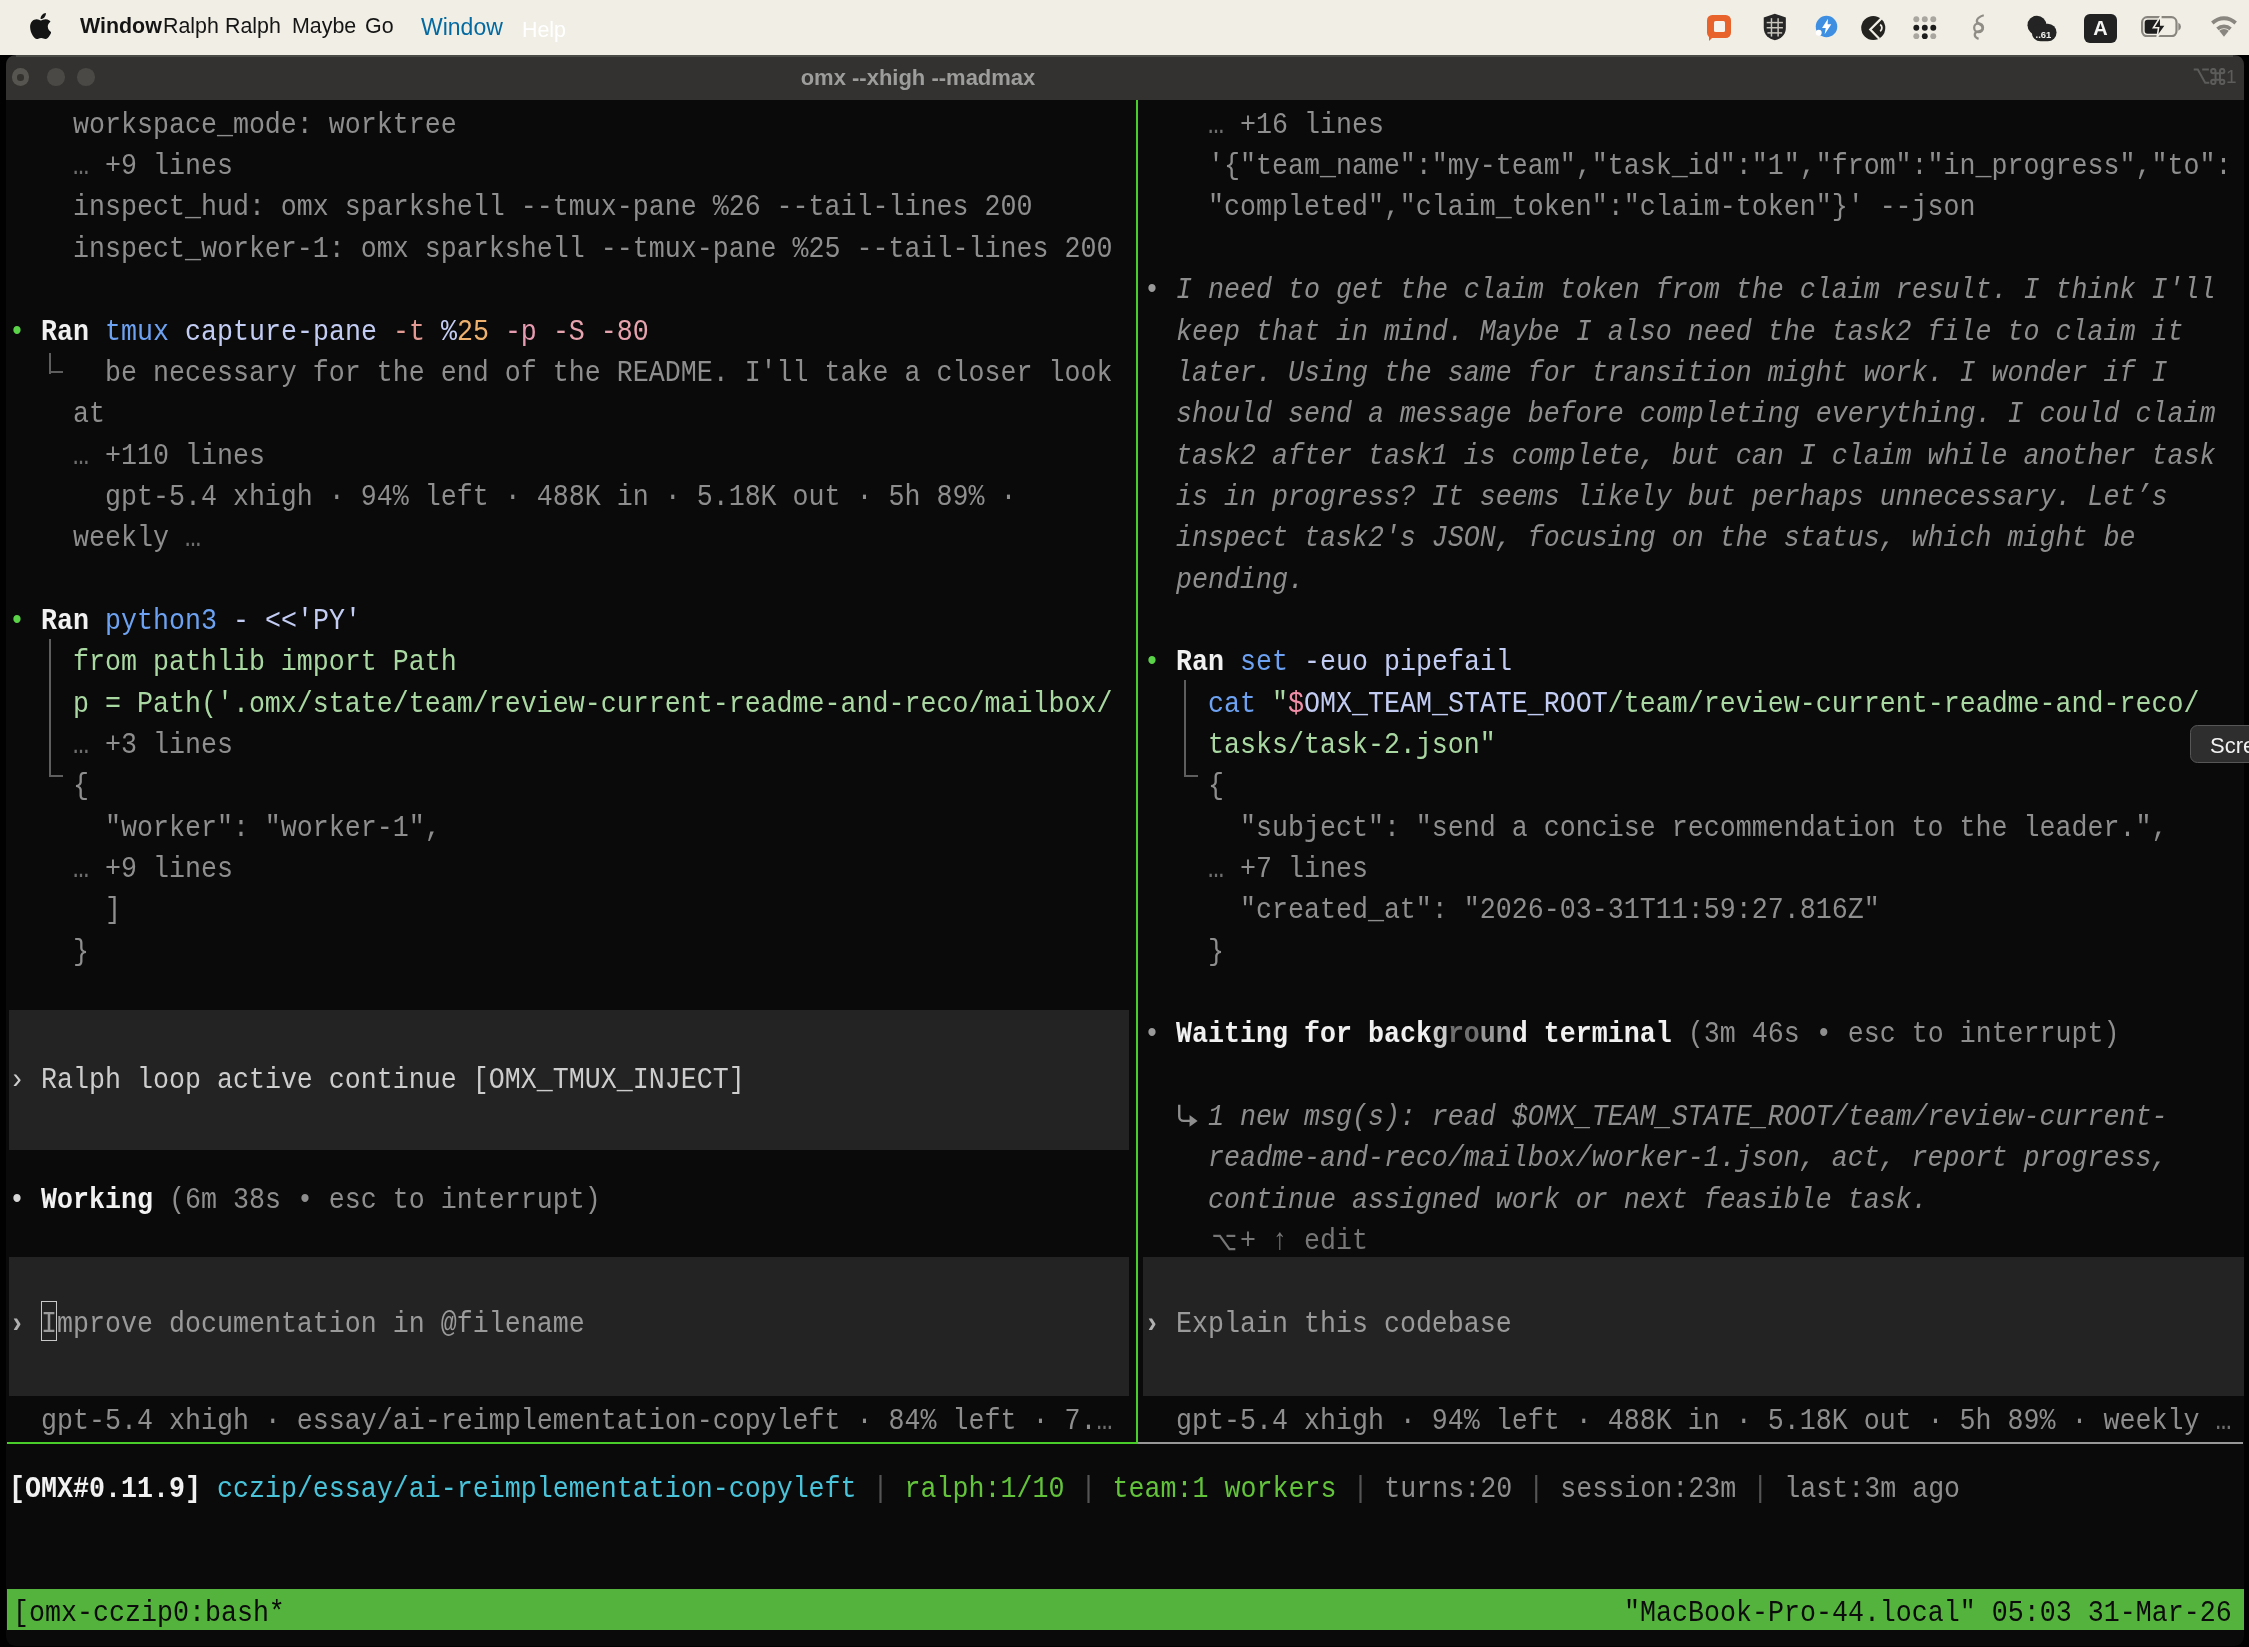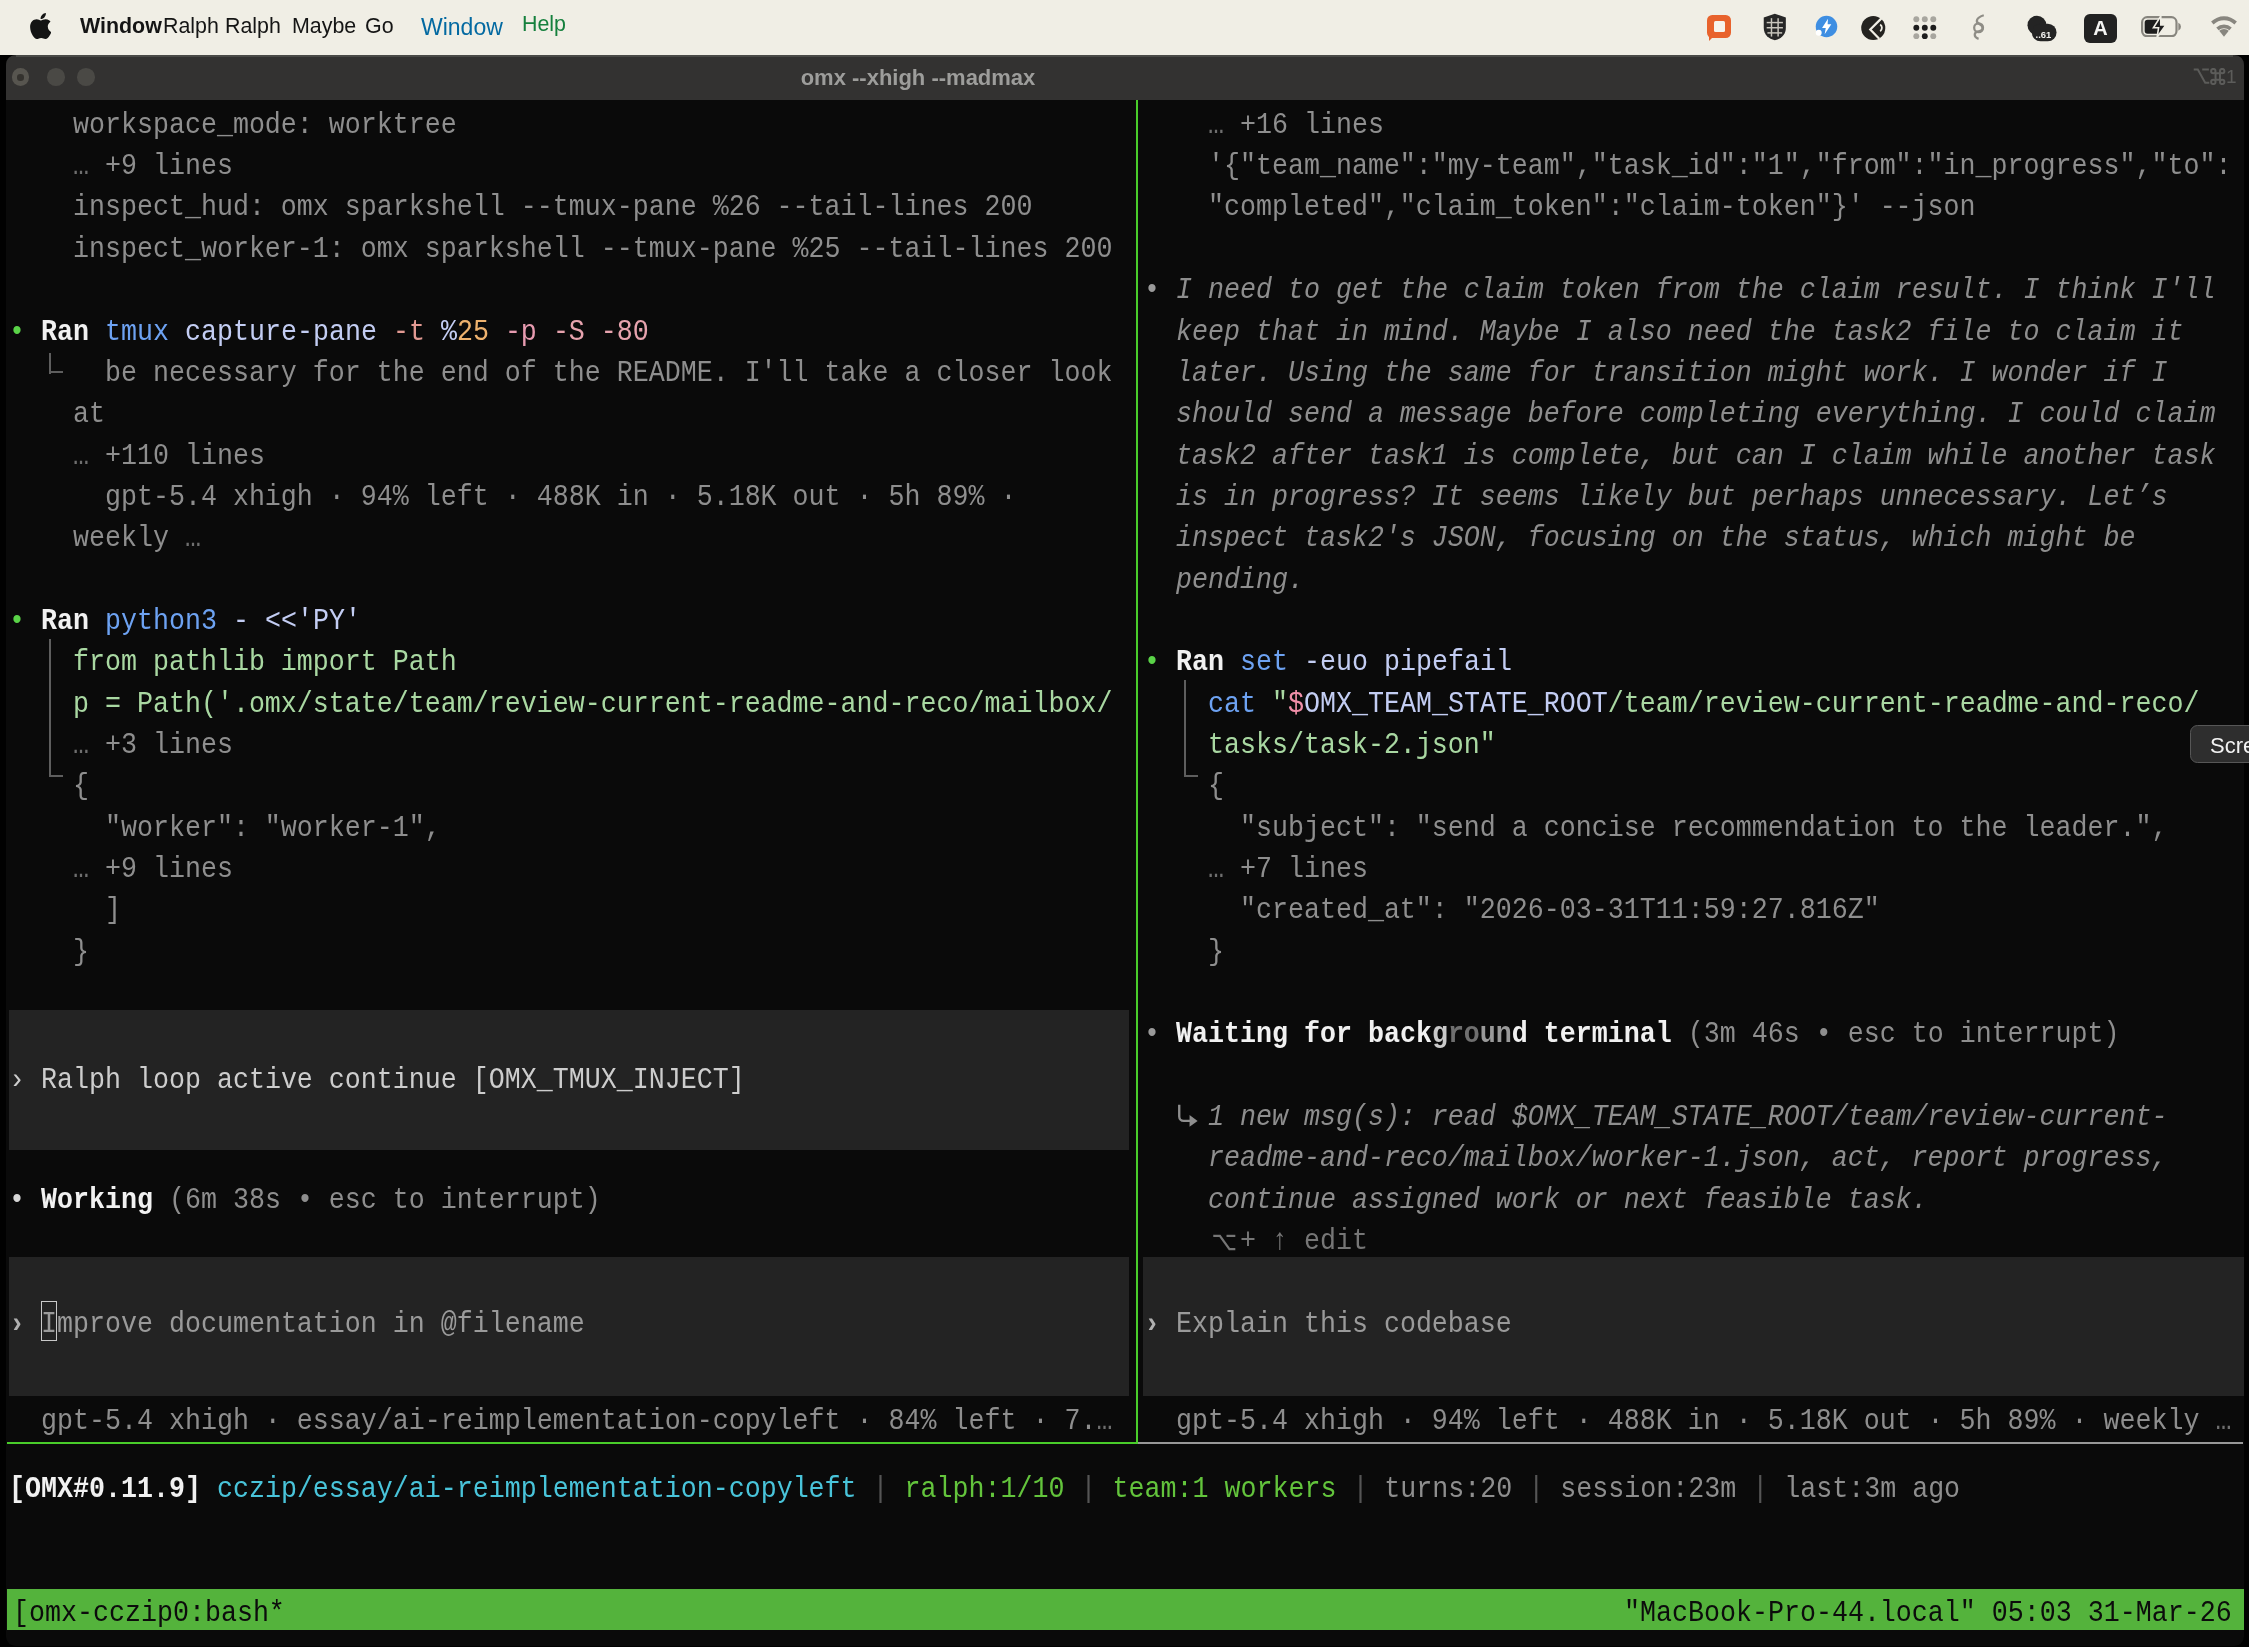--- a/index.html
+++ b/index.html
@@ -11,21 +11,21 @@
   <div style="position:absolute;left:0;top:0;width:2250px;height:55px;background:#f0eee5"></div>
   <svg style="position:absolute;left:30px;top:12.5px" width="21.4" height="26" viewBox="0 0 814 1000">
     <path fill="#141414" d="M788.1 340.9c-5.8 4.5-108.2 62.2-108.2 190.5 0 148.4 130.3 200.9 134.2 202.2-.6 3.2-20.7 71.9-68.7 141.9-42.8 61.6-87.5 123.1-155.5 123.1s-85.5-39.5-164-39.5c-76.5 0-103.7 40.8-165.9 40.8s-105.6-57-155.5-127C46.7 790.7 0 663 0 541.8c0-194.4 126.4-297.5 250.8-297.5 66.1 0 121.2 43.4 162.7 43.4 39.5 0 101.1-46 176.3-46 28.5 0 130.9 2.6 198.3 99.2zm-234-181.5c31.1-36.9 53.1-88.1 53.1-139.3 0-7.1-.6-14.3-1.9-20.1-50.6 1.9-110.8 33.7-147.1 75.8-28.5 32.4-55.1 83.6-55.1 135.5 0 7.8 1.3 15.6 1.9 18.1 3.2.6 8.4 1.3 13.6 1.3 45.4 0 102.5-30.4 135.5-71.3z"></path>
   </svg>
   <div class="sans" style="position:absolute;left:80px;top:14px;font-size:21.4px;font-weight:bold;color:#151515">Window</div>
   <div class="sans" style="position:absolute;left:163px;top:14px;font-size:21.4px;color:#151515">Ralph</div>
   <div class="sans" style="position:absolute;left:225px;top:14px;font-size:21.4px;color:#151515">Ralph</div>
   <div class="sans" style="position:absolute;left:292px;top:14px;font-size:21.4px;color:#151515">Maybe</div>
   <div class="sans" style="position:absolute;left:365px;top:14px;font-size:21.4px;color:#151515">Go</div>
   <div class="sans" style="position:absolute;left:421px;top:14px;font-size:23px;color:#0369a1">Window</div>
-  <div class="sans" style="position:absolute;left:522px;top:12px;font-size:21.4px;color:#15803d">Help</div>
+  <div class="sans" style="position:absolute;left:522px;top:18px;font-size:21.4px;color:#ffffff">Help</div>
 
   <div style="position:absolute;left:1707px;top:14.8px;width:24px;height:23px;background:#e8622c;border-radius:5.2px"></div>
   <div style="position:absolute;left:1714px;top:20.7px;width:11px;height:11px;background:#f6f3ec;border-radius:1.5px"></div>
   <div style="position:absolute;left:1709px;top:35px;width:0;height:0;border-left:6.6px solid #e8622c;border-bottom:6.6px solid transparent"></div>
 
   <svg style="position:absolute;left:1763px;top:13.3px" width="23.6" height="28" viewBox="0 0 32 38">
     <path fill="#272727" d="M16 1 L31 6 V20 C31 30 24 35 16 37 C8 35 1 30 1 20 V6 Z"></path>
     <g stroke="#c9c6bd" stroke-width="2">
       <line x1="5" y1="13" x2="27" y2="13"></line>
         <line x1="5" y1="20" x2="27" y2="20"></line>

